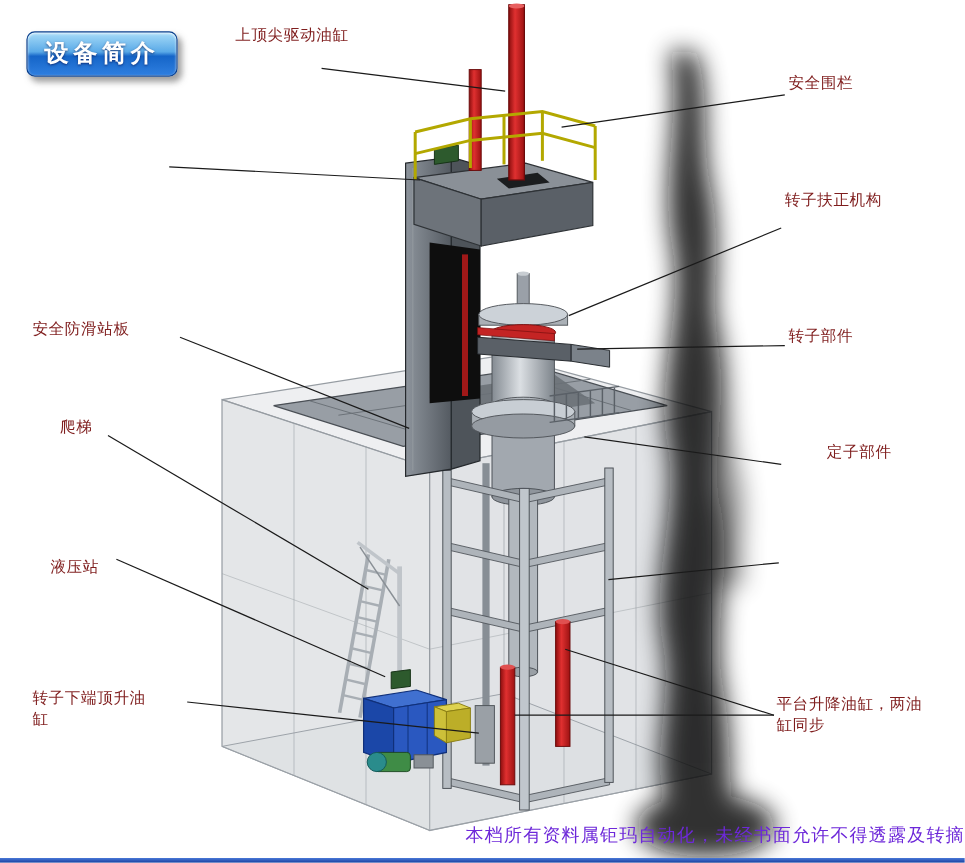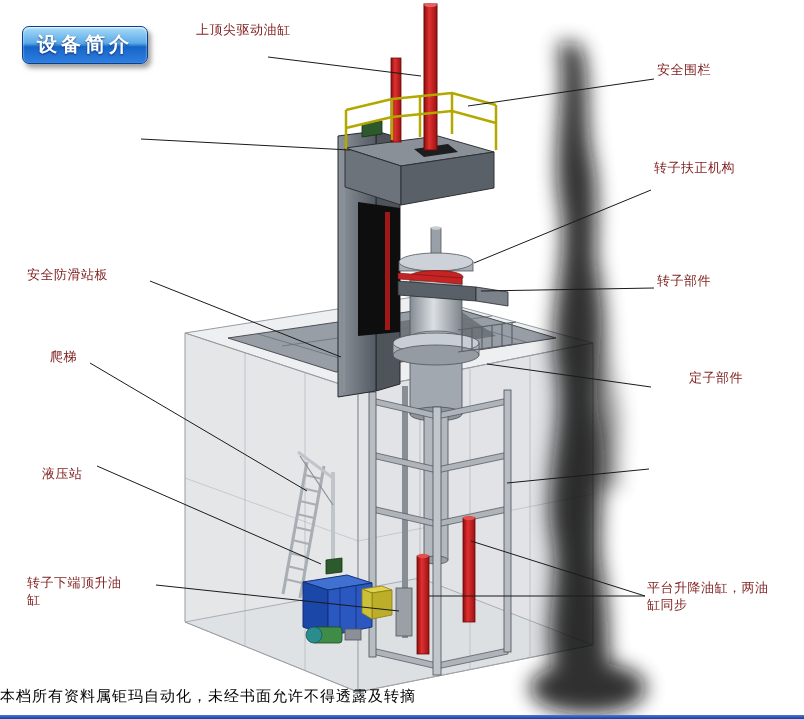--- a/index.html
+++ b/index.html
@@ -32,23 +32,23 @@
     font-weight: bold;
     text-align: center;
     line-height: 34px;
     letter-spacing: 4px;
     text-shadow: 0 1px 2px rgba(0,0,60,0.6);
     margin-left: 14px;
   }
   .footer {
     position: absolute;
     left: 0; right: 0; top: 687px;
-    text-align: left;
+    text-align: right;
     font-size: 15px;
-    color: #000000;
+    color: #6d28d9;
     letter-spacing: 1px;
   }
   .bottom-bar {
     position: absolute;
     left: 0; right: 0; bottom: 0;
     height: 4px;
     background: linear-gradient(#4a78d8, #163f9e);
   }
 </style>
 </head>

